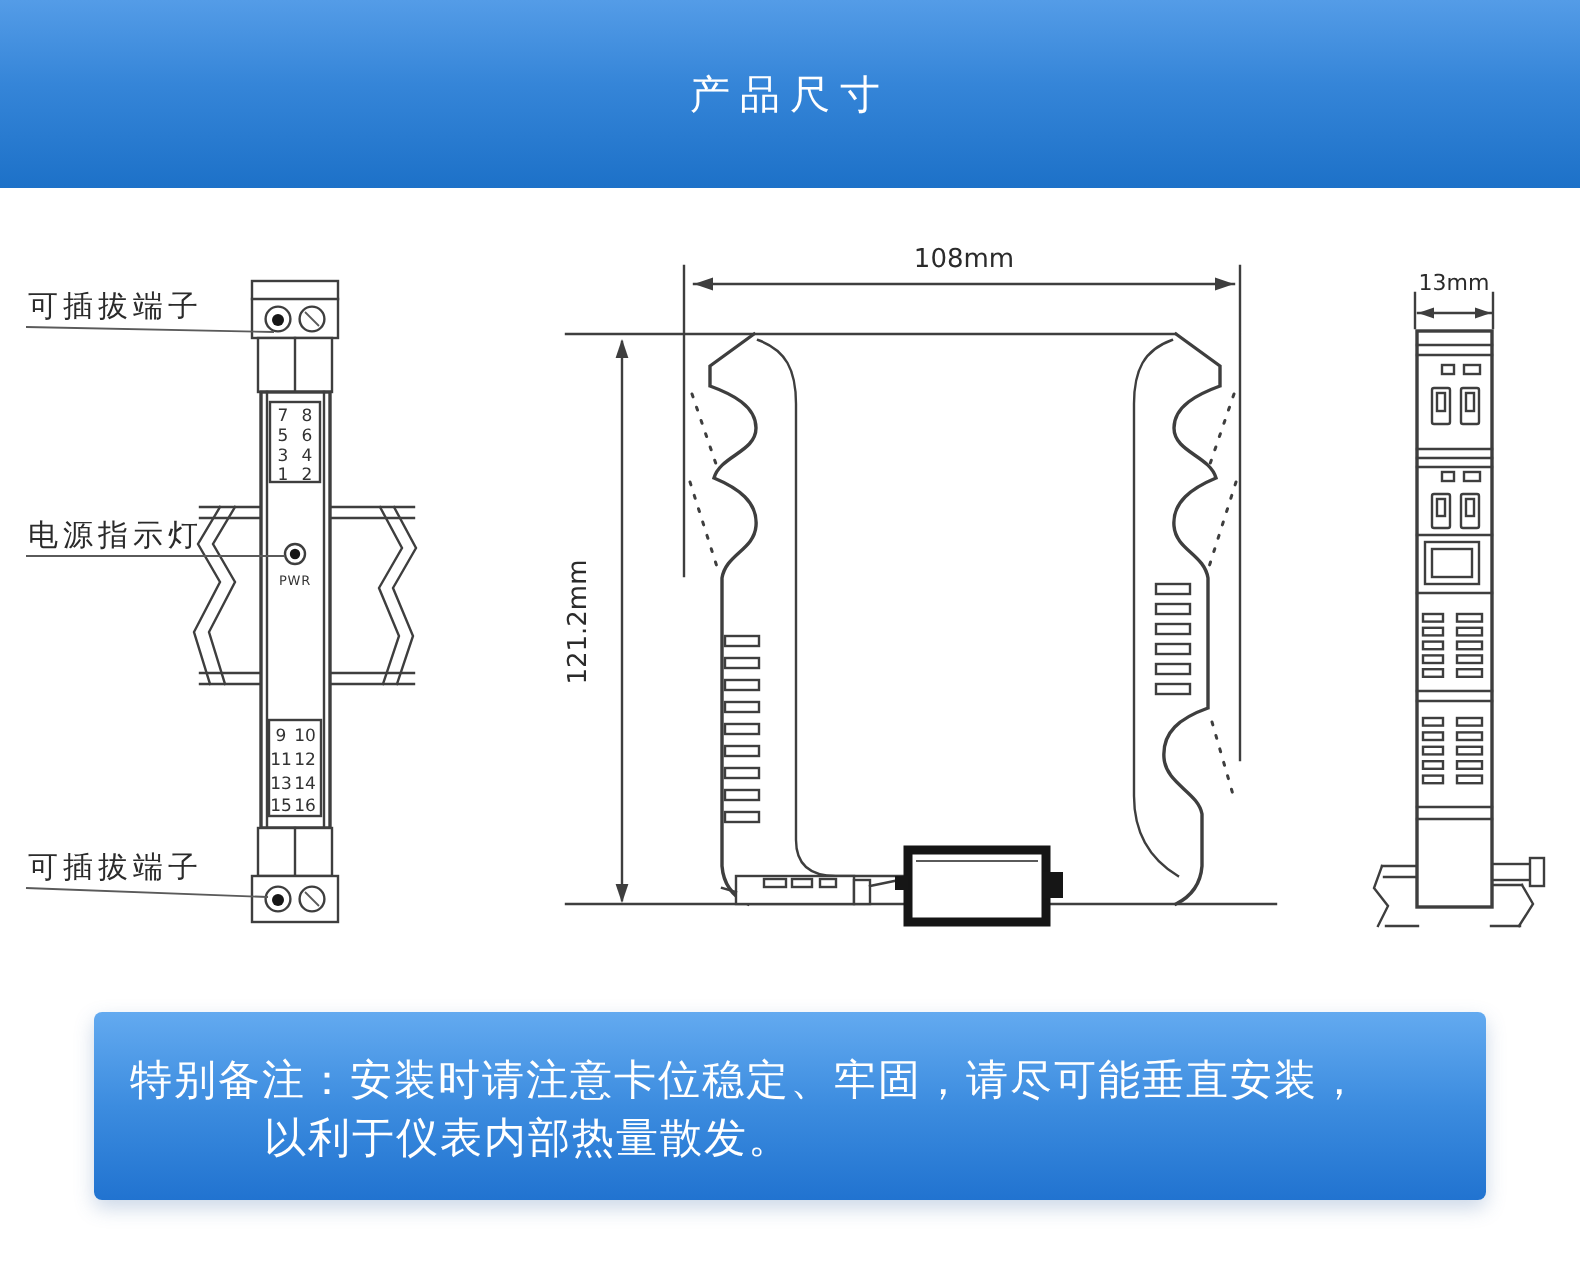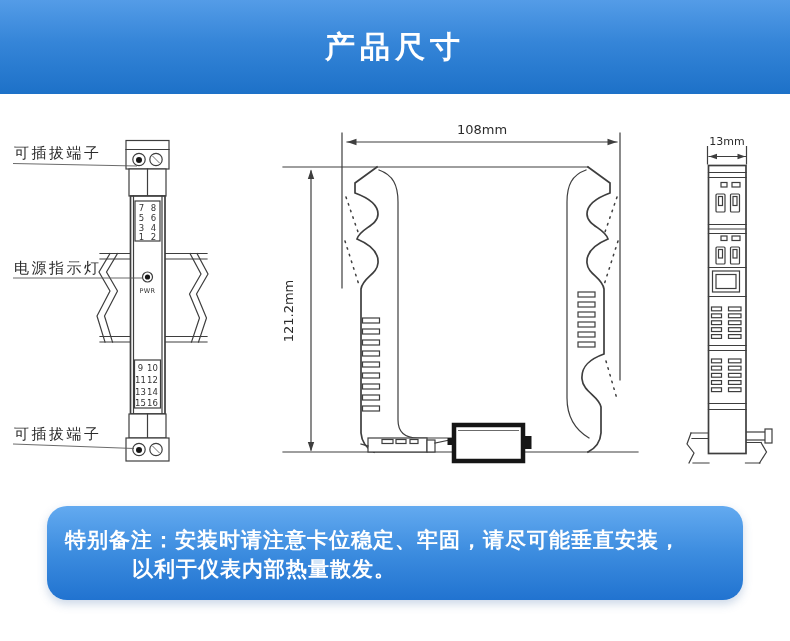--- a/index.html
+++ b/index.html
@@ -2,41 +2,41 @@
 <html><head>
 <meta charset="utf-8">
 <style>
   html,body{margin:0;padding:0;background:#fff;}
   .page{position:relative;width:790px;height:641px;background:#fff;overflow:hidden;
         font-family:"DejaVu Sans",sans-serif;}
   
   .header{position:absolute;left:0;top:0;width:790px;height:94px;
           background:linear-gradient(180deg,#549ce7 0%,#3585d8 45%,#1d71c8 100%);
           display:flex;align-items:center;justify-content:center;}
-  .header .title{color:#ffffff;font-size:30px;letter-spacing:5px;font-weight:700;}
+  .header .title{color:#ffffff;font-size:20px;letter-spacing:5px;font-weight:400;}
   
   .diagram{position:absolute;left:0;top:94px;width:790px;height:412px;}
   svg .ln{stroke:#3e3e3e;stroke-width:1.2;fill:none;stroke-linecap:square;}
   svg .ln2{stroke:#3e3e3e;stroke-width:1.7;fill:none;stroke-linecap:square;}
   svg .thin{stroke:#5a5a5a;stroke-width:0.9;fill:none;}
   svg .wh{fill:#ffffff;}
   svg .blk{fill:#161616;stroke:none;}
   svg .dots{stroke:#3e3e3e;stroke-width:1.5;fill:none;stroke-dasharray:1.5 5.5;stroke-linecap:round;}
   svg .arr{fill:#3e3e3e;stroke:none;}
   svg text{fill:#2b2b2b;}
   svg .lbl{font-size:15px;letter-spacing:2.5px;}
   svg .dimtxt{font-size:13px;}
   svg .dimtxt-s{font-size:11px;}
   svg .num{font-size:8.5px;fill:#333;}
   svg .pwr{font-size:6.5px;letter-spacing:.4px;fill:#333;}
   
-  .note{position:absolute;left:47px;top:506px;width:696px;height:94px;border-radius:20px;
+  .note{position:absolute;left:47px;top:506px;width:696px;height:94px;border-radius:4px;
         background:linear-gradient(180deg,#63aaf0 0%,#3c8cdf 50%,#2173d0 100%);
         box-shadow:0 4px 10px rgba(70,110,170,.28);
-        color:#fff;font-weight:bold;font-size:21px;line-height:29px;letter-spacing:1px;
+        color:#fff;font-weight:normal;font-size:21px;line-height:29px;letter-spacing:1px;
         box-sizing:border-box;padding-top:20px;}
   .note .l1{padding-left:18px;}
   .note .l2{padding-left:85px;}
 </style>
 </head>
 <body>
 
 <div class="page">
 
   <div class="header">

